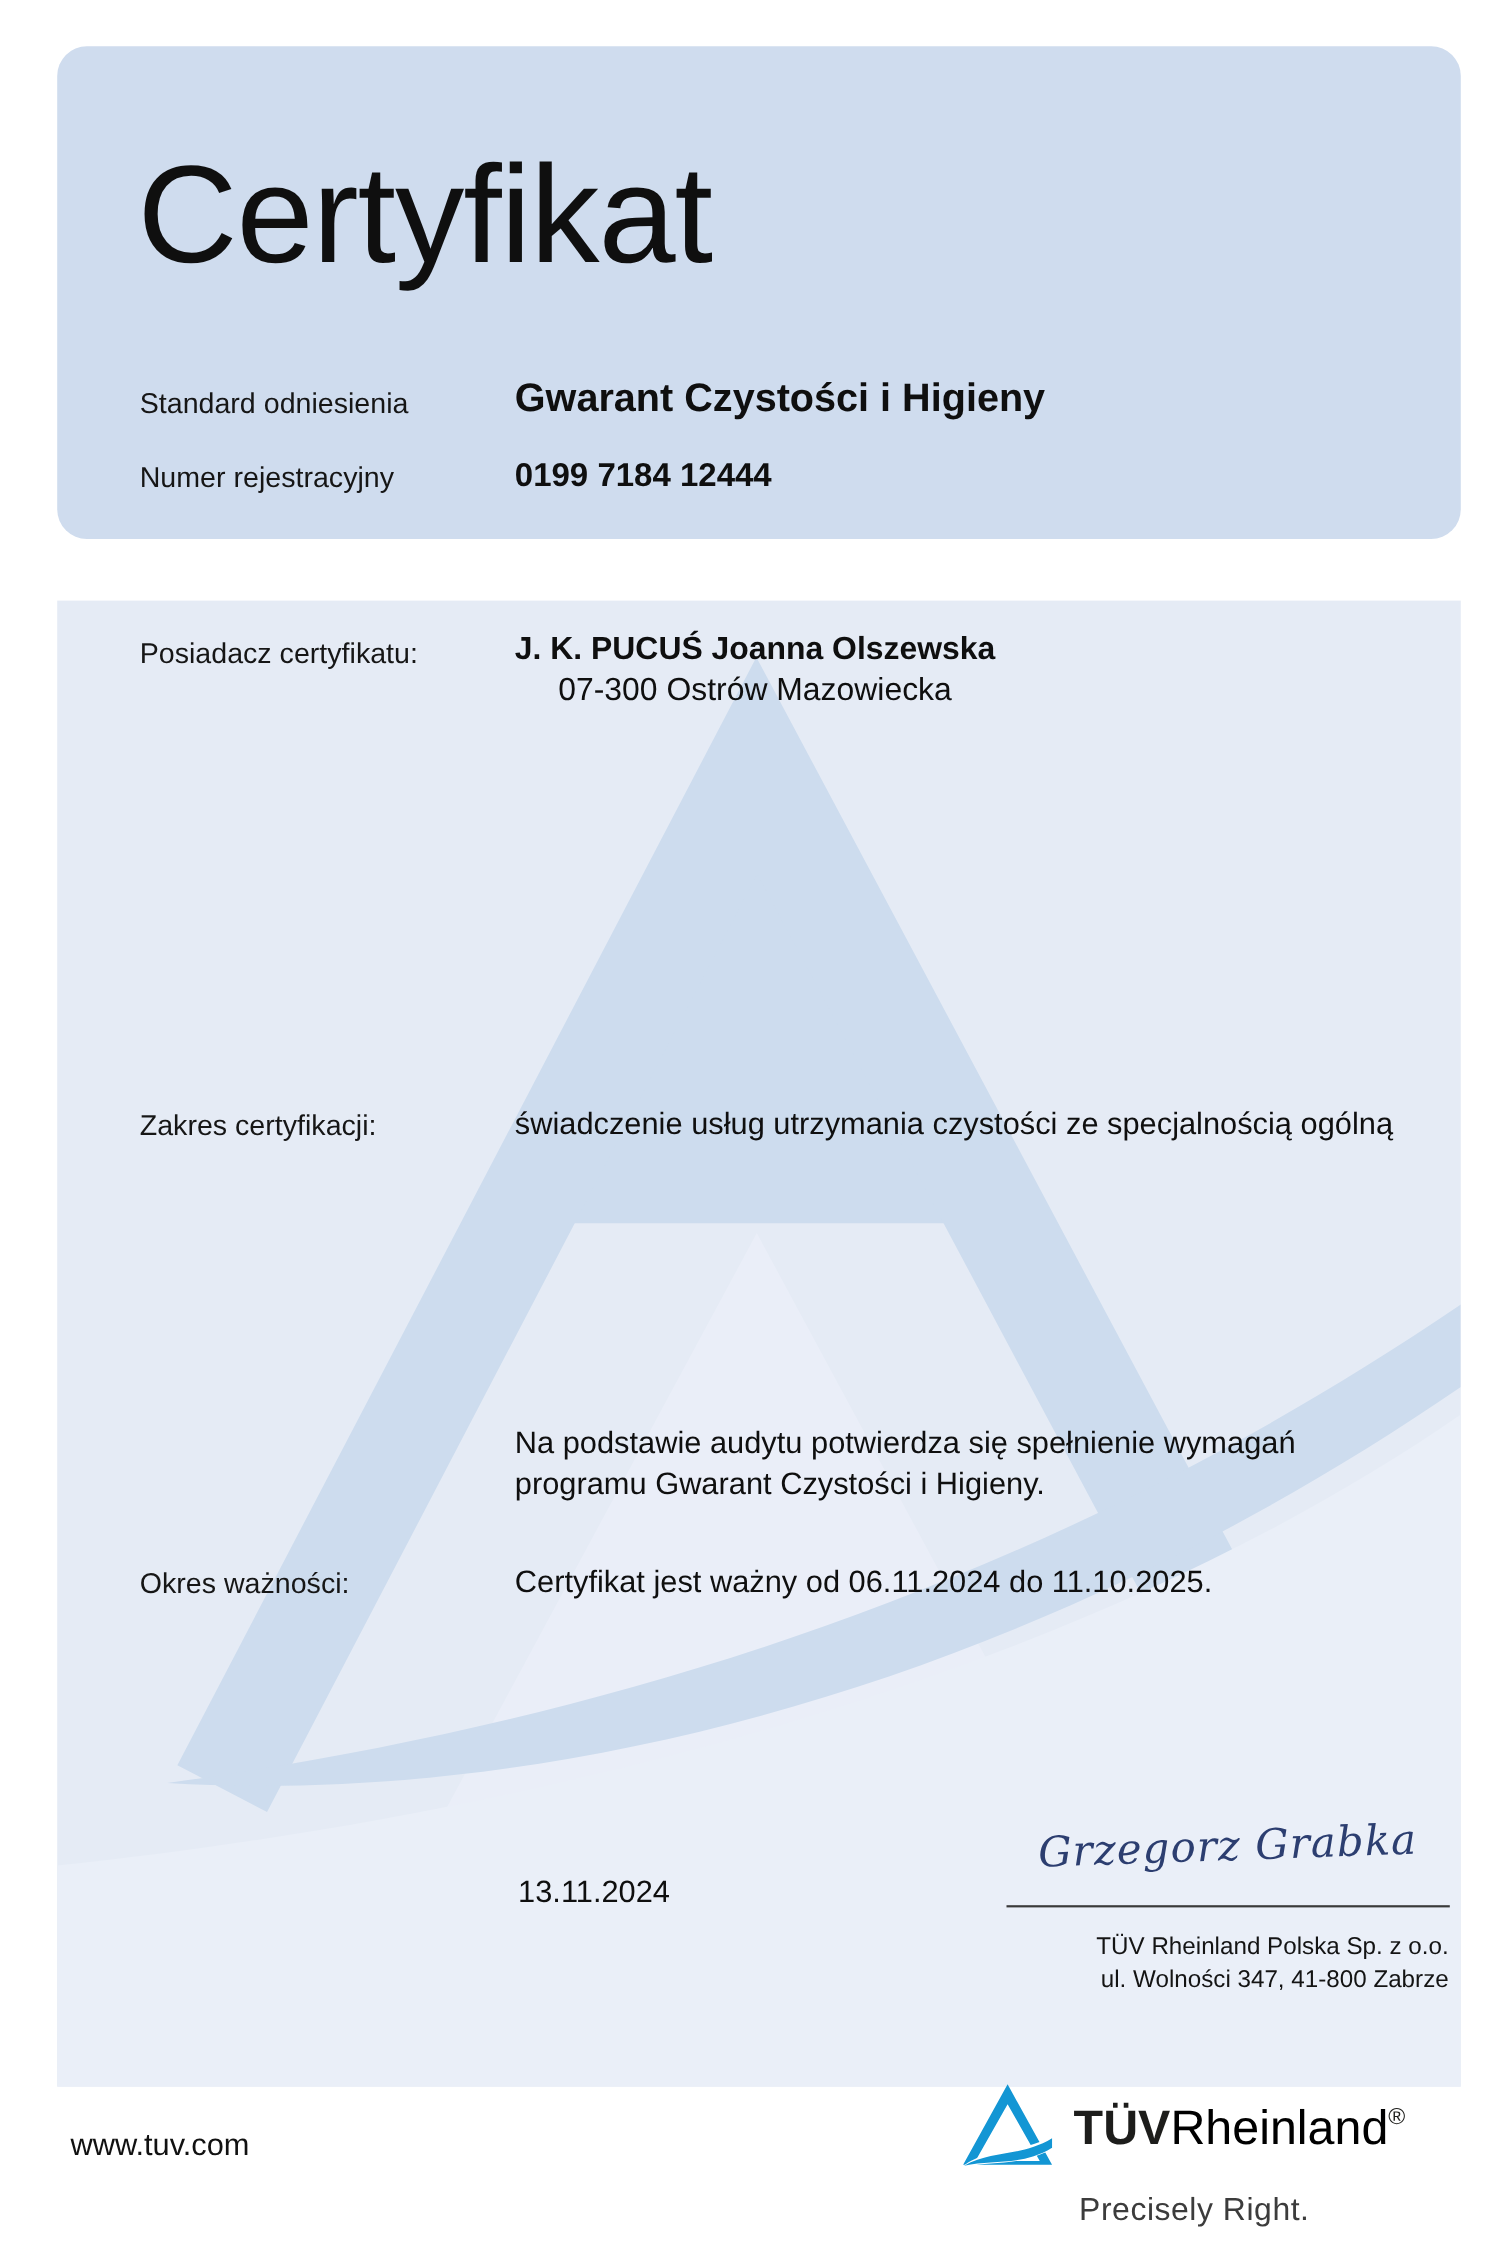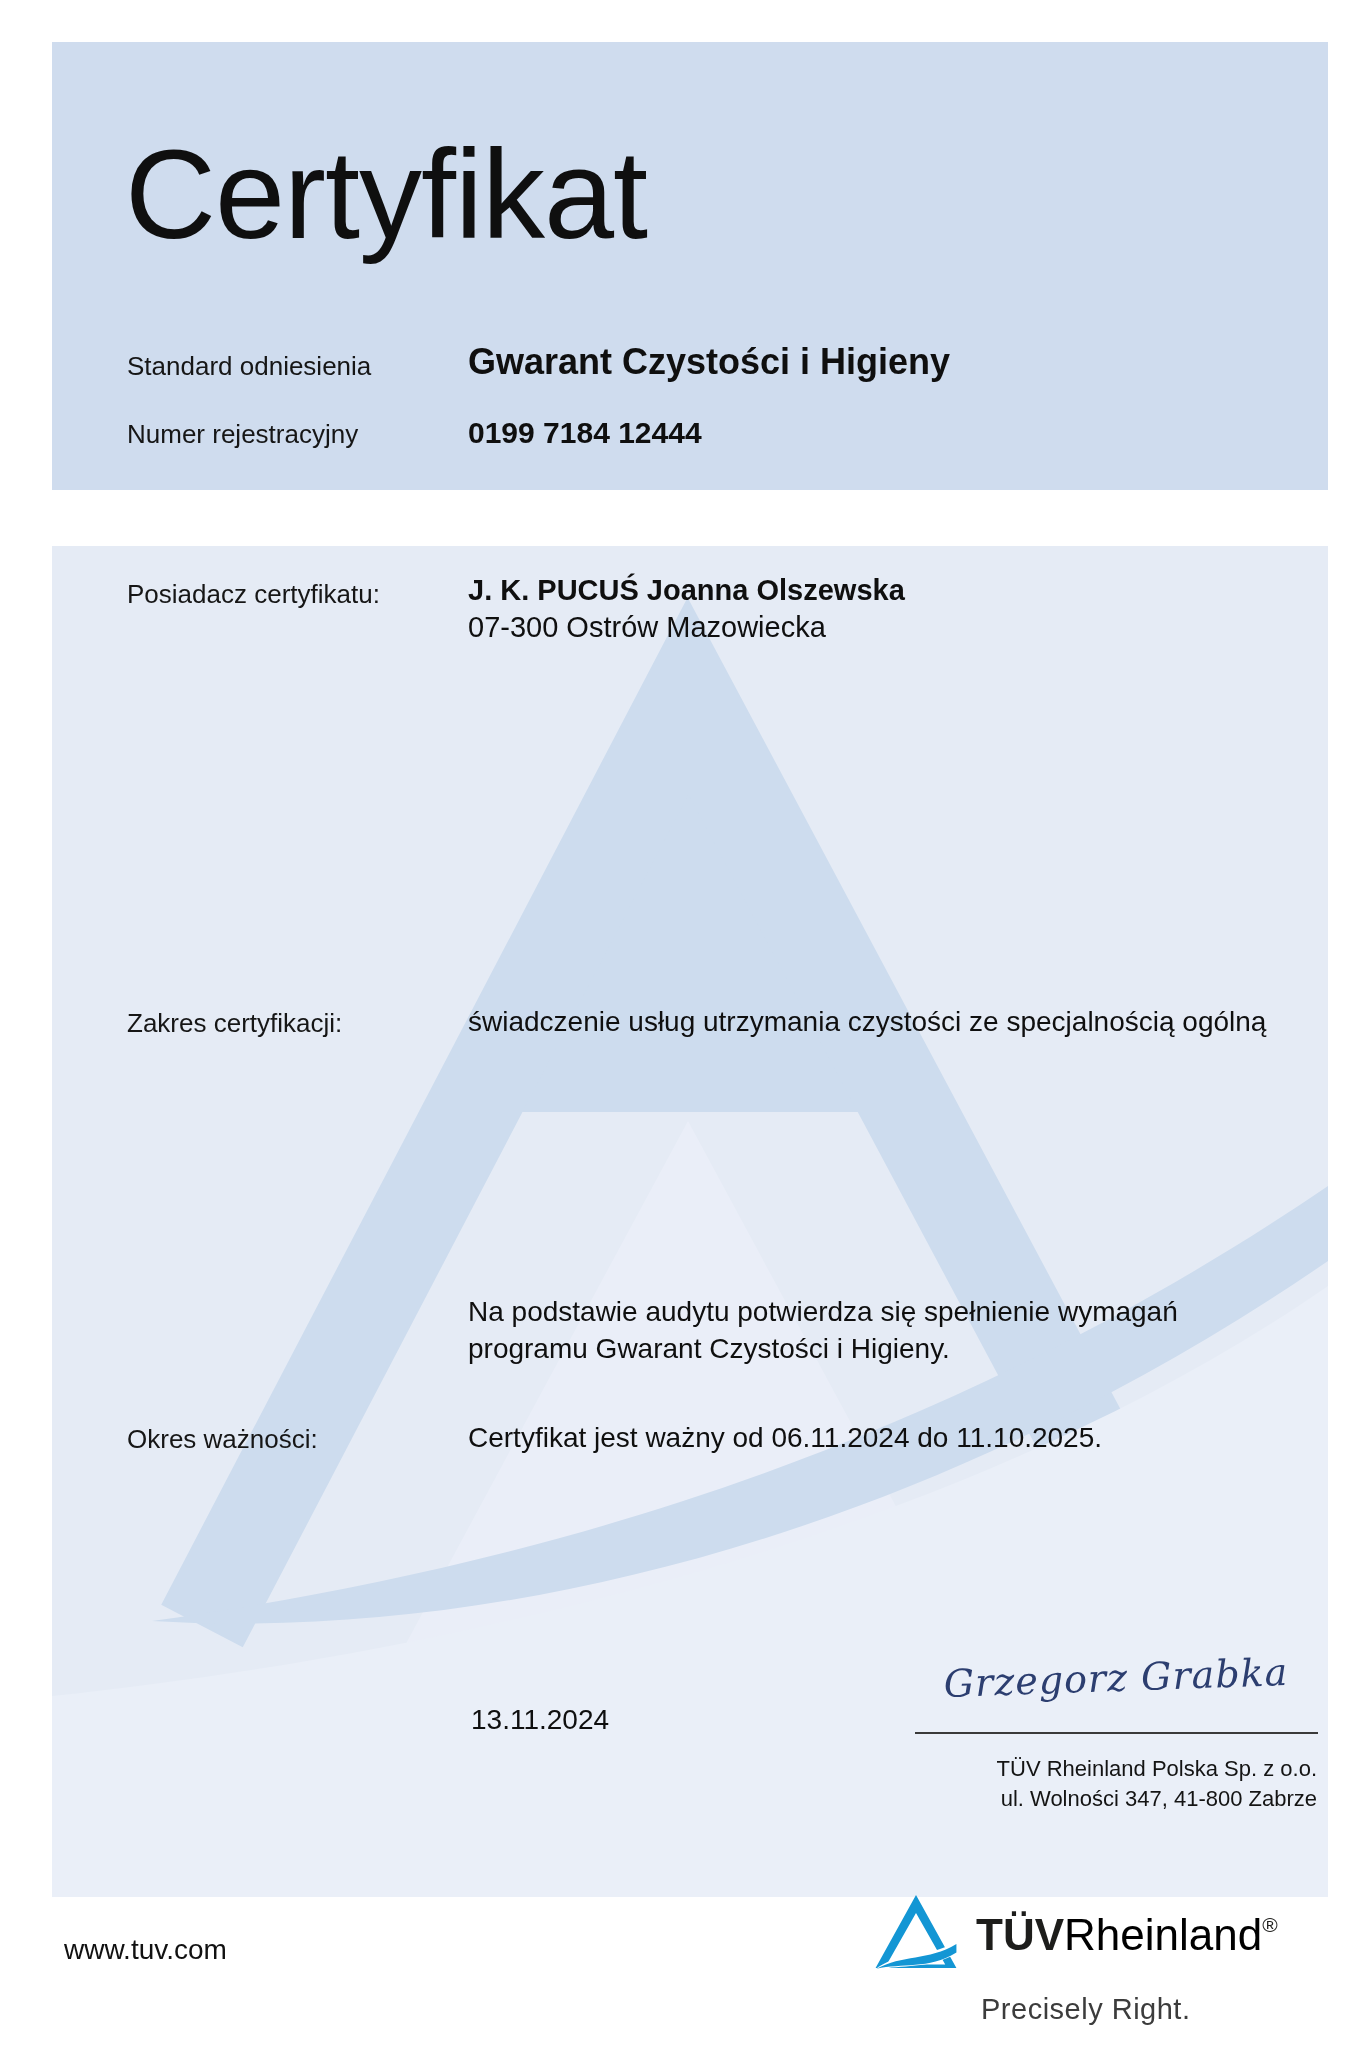--- a/index.html
+++ b/index.html
@@ -1,34 +1,34 @@
 <!DOCTYPE html>
 <html lang="pl"><head>
 <meta charset="utf-8">
 <style>
   * { margin:0; padding:0; box-sizing:border-box; }
   html,body { background:#ffffff; }
   body { font-family:"Liberation Sans","DejaVu Sans",sans-serif; color:#141414; }
   .page { position:relative; width:1371px; height:2048px; background:#ffffff; overflow:hidden; }
 
   
-  .header-panel { position:absolute; left:52px; top:42px; width:1276px; height:448px; background:#cfdcee; }
+  .header-panel { position:absolute; left:52px; top:42px; width:1276px; height:448px; background:#cfdcee;border-radius:27px; }
   .page-title { position:absolute; left:73px; top:84px; font-size:126px; line-height:1.1; font-weight:400; color:#0f0f0f; letter-spacing:-1px; }
   .hrow-label { position:absolute; left:75px; font-size:26px; color:#161616; }
   .hrow1-label { top:309px; }
   .hrow2-label { top:377px; }
   .hrow1-value { position:absolute; left:416px; top:299px; font-size:36px; font-weight:700; color:#0f0f0f; }
   .hrow2-value { position:absolute; left:416px; top:374px; font-size:30px; font-weight:700; color:#0f0f0f; }
 
   
   .body-panel { position:absolute; left:52px; top:502px; width:1276px; height:1351px; background:#e5ebf5; overflow:hidden;margin-top:44px; }
   .watermark { position:absolute; left:0; top:0; width:1276px; height:1351px; }
   .brow-label { position:absolute; left:75px; font-size:26px; color:#161616; }
   .holder-label { top:33px; }
-  .holder-block { position:absolute; left:416px; top:26px; font-size:29px; line-height:37px; color:#0f0f0f; }
+  .holder-block { position:absolute; left:416px; top:26px; font-size:29px; line-height:37px; color:#0f0f0f;text-align:center; }
   .holder-name { font-weight:700; }
   .scope-label { top:462px; }
   .scope-value { position:absolute; left:416px; top:460px; font-size:28px; color:#0f0f0f; }
   .statement { position:absolute; left:416px; top:747px; font-size:28px; line-height:37px; color:#0f0f0f; }
   .validity-label { top:878px; }
   .validity-value { position:absolute; left:416px; top:876px; font-size:28px; color:#0f0f0f; }
   .issue-date { position:absolute; left:419px; top:1158px; font-size:28px; color:#0f0f0f; }
   .signature-name { position:absolute; left:855px; top:1110px; width:418px; text-align:center;
       font-family:"DejaVu Serif",serif; font-style:italic; font-size:38px; color:#2c3e70;
       transform:rotate(-2deg); letter-spacing:1px; white-space:nowrap; }

